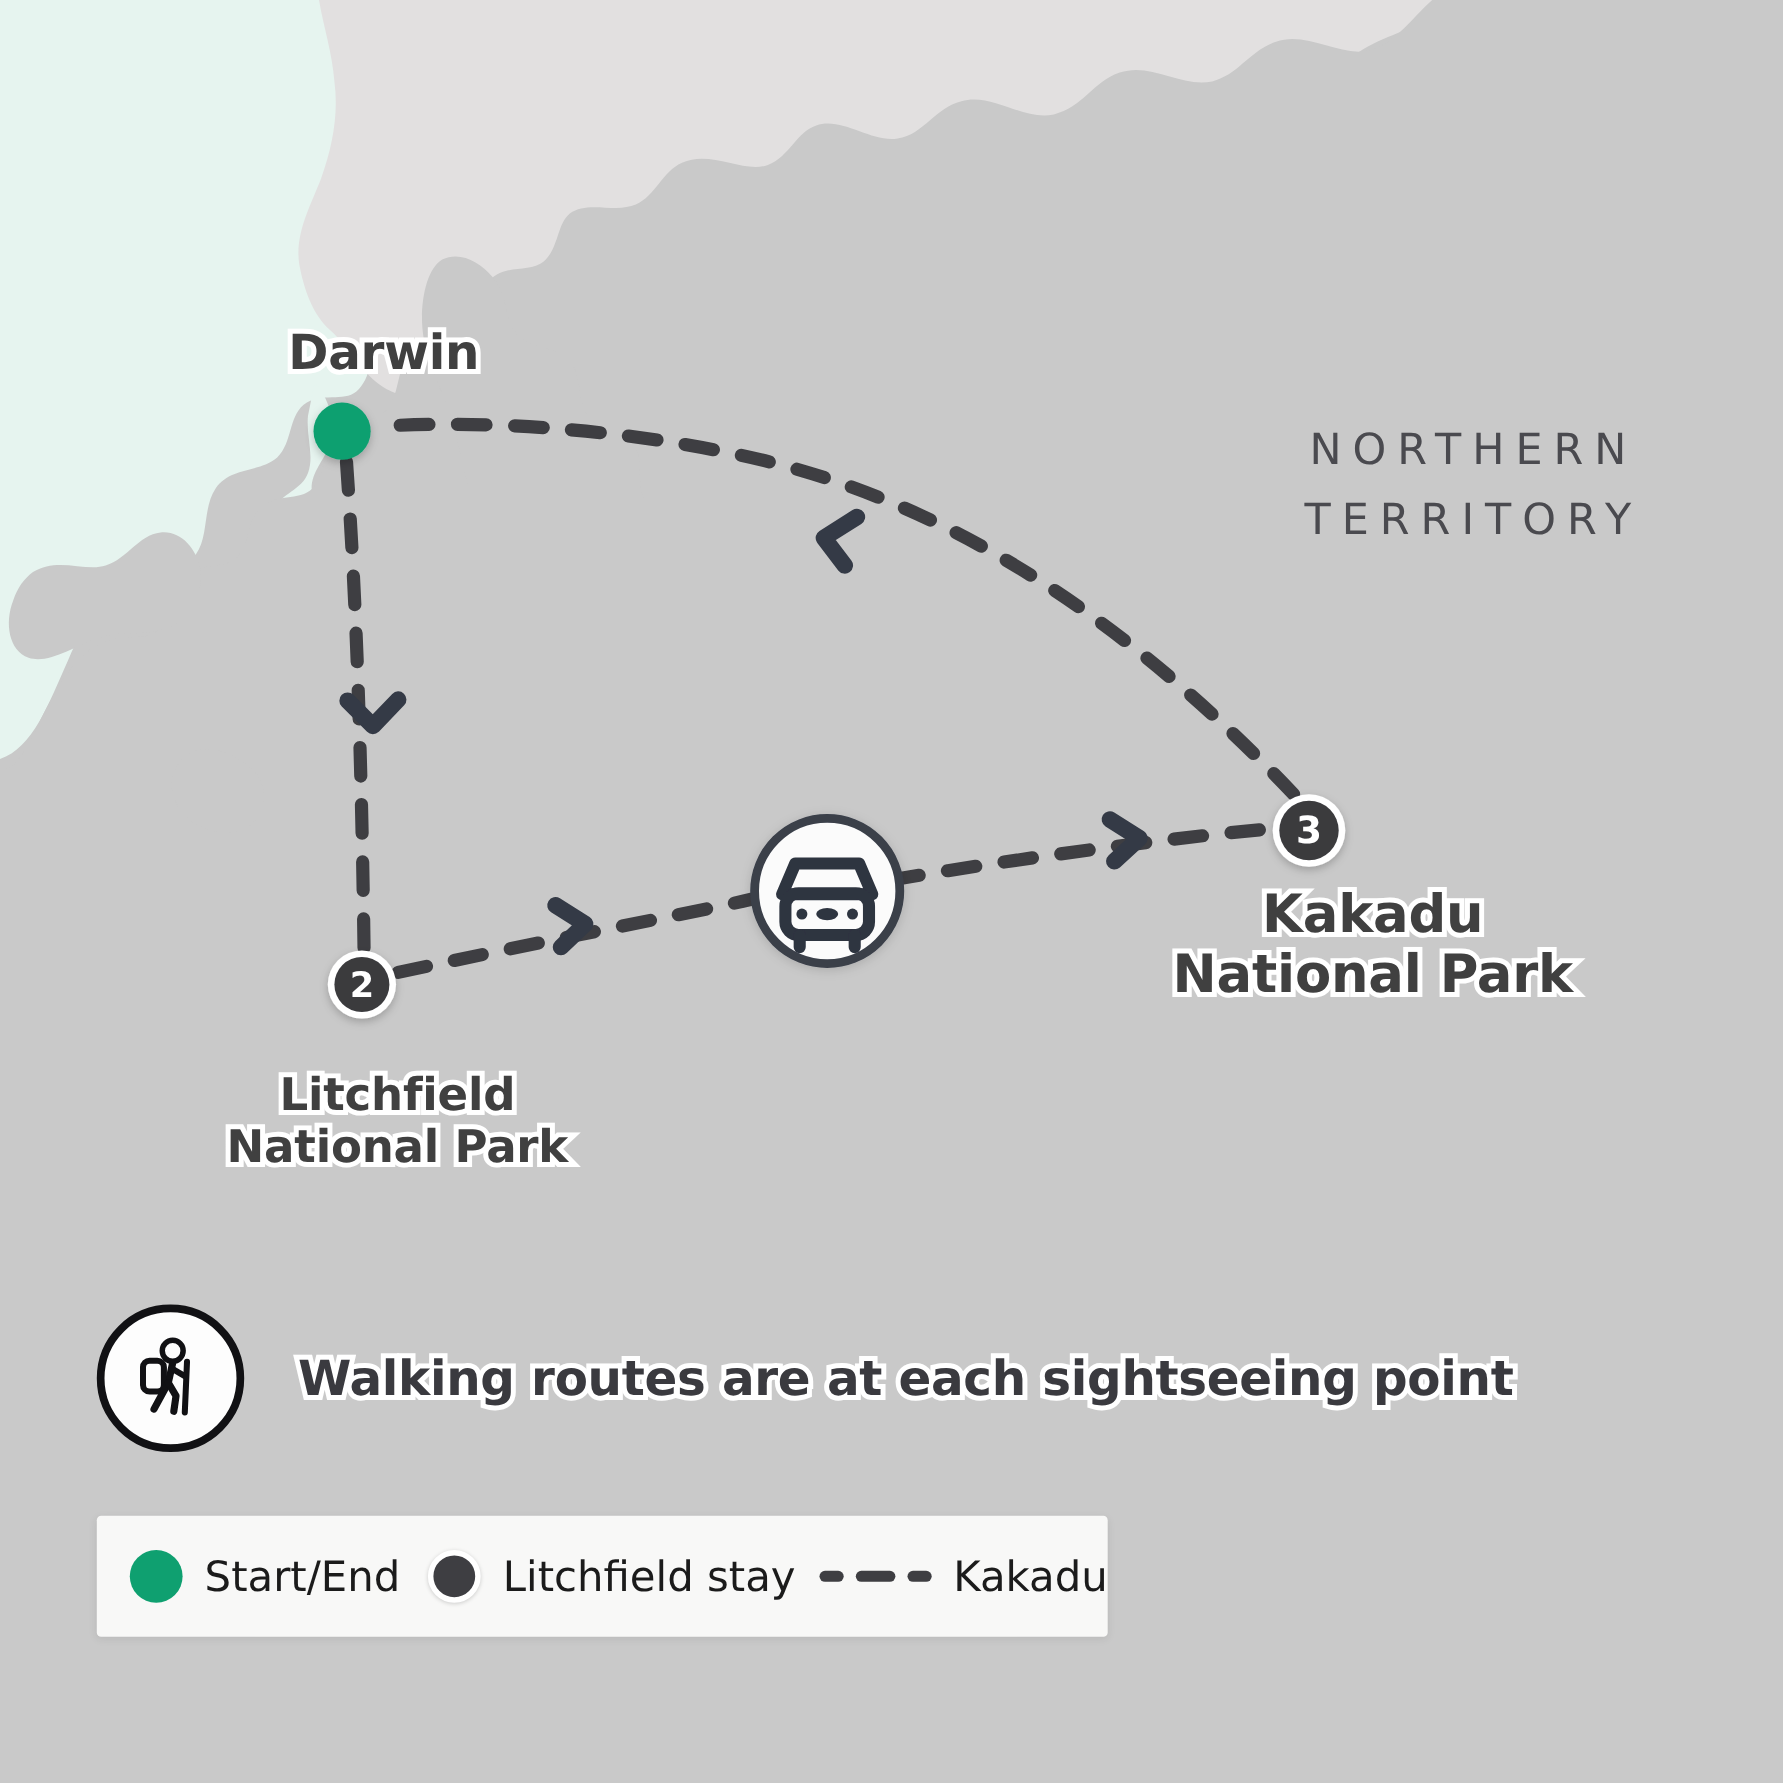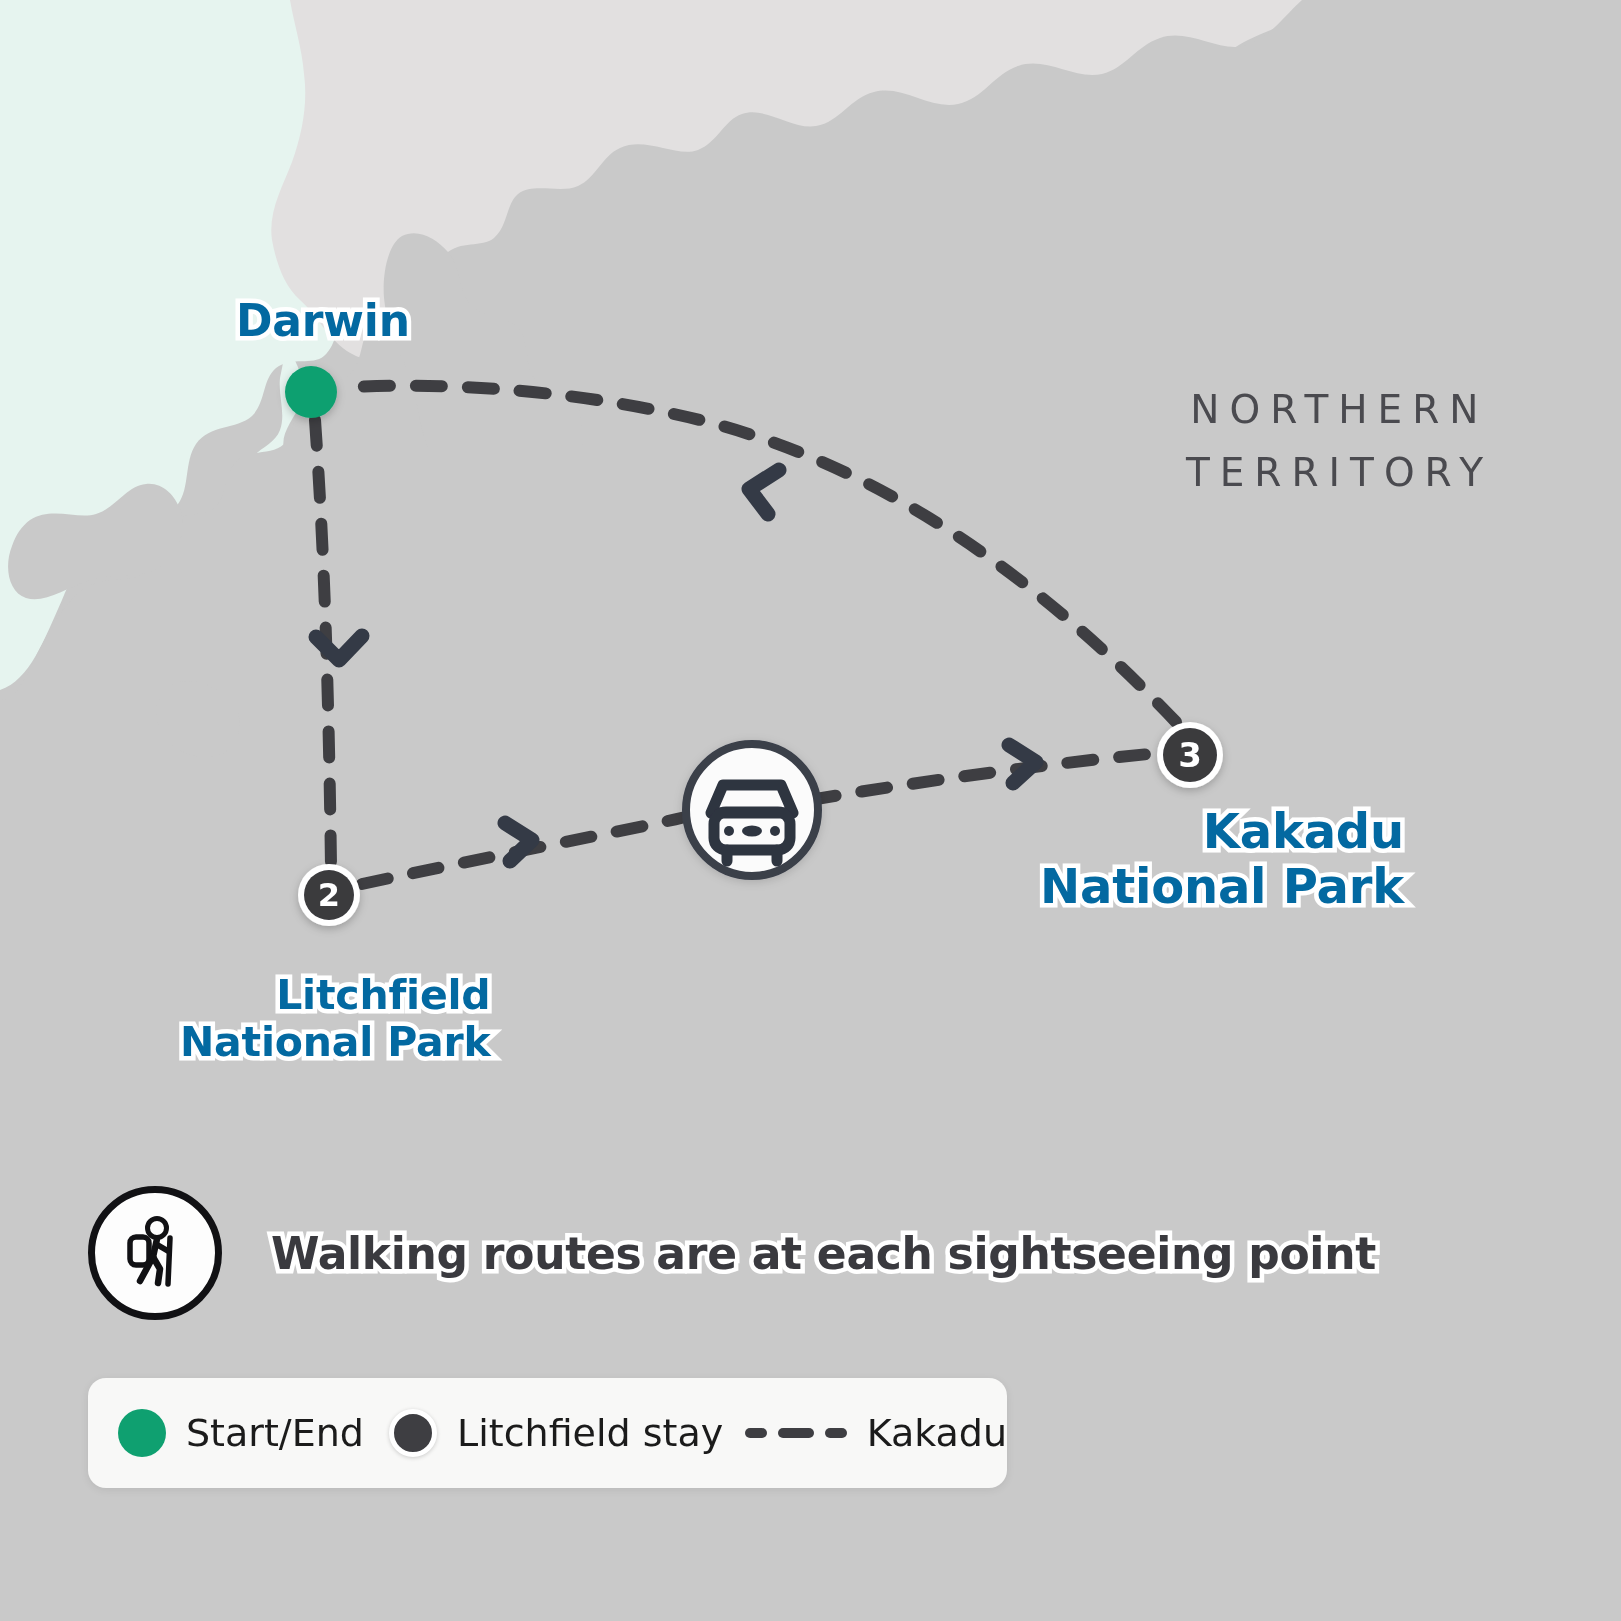--- a/index.html
+++ b/index.html
@@ -23,28 +23,29 @@
     position: absolute;
     left: 0;
     top: 0;
     width: 1621px;
     height: 1621px;
   }
 
   
   .map-label {
     position: absolute;
-    color: #0369a1;
+    color: #404040;
     font-weight: bold;
-    text-align: right;
+    text-align: center;
     line-height: 1.14;
     white-space: pre;
     -webkit-text-stroke: 9px #ffffff;
     paint-order: stroke fill;
     letter-spacing: -0.2px;
+    margin-left: 26px;
   }
 
   #label-darwin {
     left: 236px;
     top: 296px;
     font-size: 44px;
   }
   #label-litchfield {
     left: 180px;
     top: 972px;
@@ -101,21 +102,21 @@
   }
 
   
   #legend {
     position: absolute;
     left: 88px;
     top: 1378px;
     width: 919px;
     height: 110px;
     background: #f8f8f7;
-    border-radius: 18px;
+    border-radius: 4px;
     box-shadow: 0 2px 8px rgba(0,0,0,0.08);
     display: flex;
     align-items: center;
     padding-left: 30px;
     box-sizing: border-box;
     gap: 0;
   }
   .legend-item {
     display: flex;
     align-items: center;

